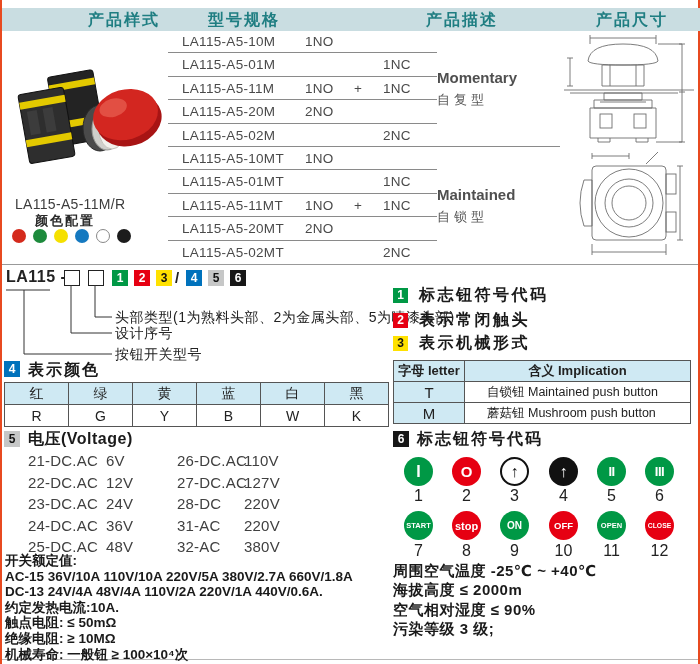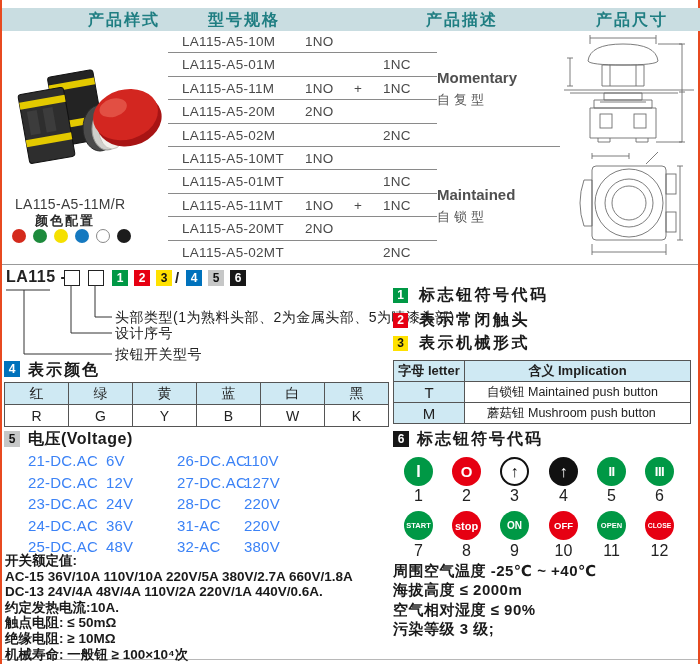--- a/index.html
+++ b/index.html
@@ -53,21 +53,21 @@
   .ltable .hd{background:#cfe9f3;text-align:center;font-weight:600;}
   .ltable .mn{padding-left:22px;font-size:12.5px;}
   .ltable .lt{font-size:15px;}
   
   .sec-title{position:absolute;font-size:16px;font-weight:bold;color:#1a1a1a;letter-spacing:2px;white-space:nowrap;}
   .ctable{position:absolute;left:4px;top:382px;width:385px;border-collapse:collapse;table-layout:fixed;}
   .ctable td{border:1px solid #555;height:21px;text-align:center;font-size:14px;color:#222;padding:0;}
   .ctable .hd{background:#cfe9f3;}
   
   .vrow{position:relative;height:21.6px;}
-  .vrow span{position:absolute;top:2px;font-size:15px;color:#3b82f6;font-weight:500;letter-spacing:.2px;}
+  .vrow span{position:absolute;top:2px;font-size:15px;color:#404040;font-weight:500;letter-spacing:.2px;}
   .v-c1{left:0;} .v-v1{left:78px;} .v-c2{left:149px;} .v-v2{left:216px;}
   
   .sym{position:absolute;width:29px;height:29px;border-radius:50%;display:flex;align-items:center;
        justify-content:center;box-sizing:border-box;}
   .sym-green{background:#009845;}
   .sym-red{background:#e60012;}
   .sym-white{background:#fff;border:2px solid #111;}
   .sym-black{background:#111;}
   .g-bar{color:#fff;font-weight:700;font-size:16px;}
   .g-bars{color:#fff;font-weight:700;font-size:13px;letter-spacing:-.5px;}

